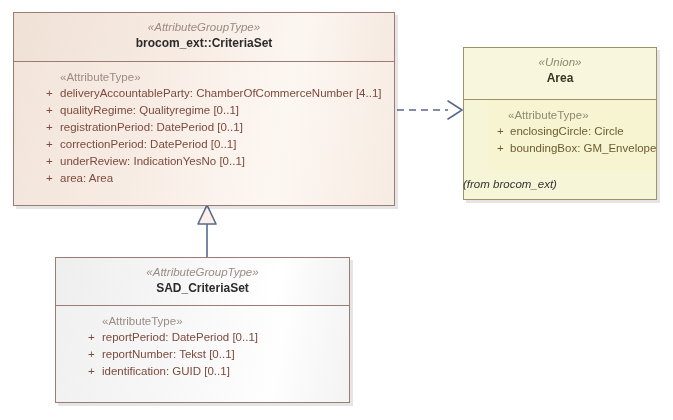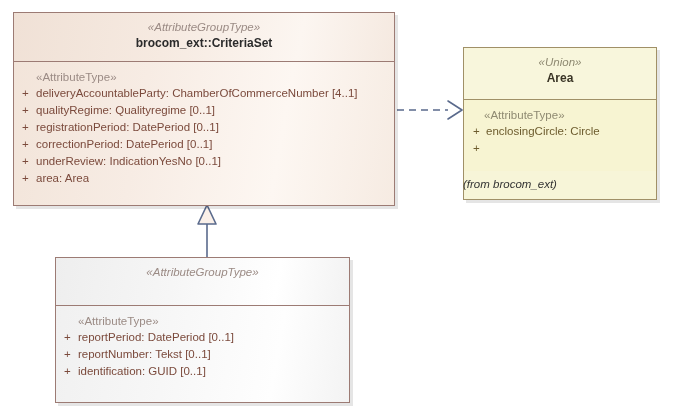--- a/index.html
+++ b/index.html
@@ -31,20 +31,21 @@
   }
   .uml-header {
     box-sizing: border-box;
     text-align: center;
     border-bottom: 1px solid #9c7b74;
     padding-top: 7px;
   }
   .uml-body {
     box-sizing: border-box;
     padding: 7px 0 4px 0;
+    margin-left: 24px;
   }
   .stereotype {
     color: #9b8b85;
     font-size: 11.5px;
     line-height: 15px;
     white-space: nowrap;
     font-style: italic;
   }
   .classname {
     color: #2b2b2b;
@@ -208,20 +209,21 @@
       <div class="attr-row">
         <span class="attr-vis">+</span>
         <span class="attr-text">area: Area</span>
       </div>
     </div>
   </div>
 
   <div class="uml-class" id="class-sad-criteriaset">
     <div class="uml-header">
       <div class="stereotype">«AttributeGroupType»</div>
+      <div class="classname">SAD_CriteriaSet</div>
     </div>
     <div class="uml-body">
       <div class="body-stereotype">«AttributeType»</div>
 
       <div class="attr-row">
         <span class="attr-vis">+</span>
         <span class="attr-text">reportPeriod: DatePeriod [0..1]</span>
       </div>
       <div class="attr-row">
         <span class="attr-vis">+</span>
@@ -241,19 +243,20 @@
     </div>
     <div class="uml-body">
       <div class="body-stereotype">«AttributeType»</div>
 
       <div class="attr-row">
         <span class="attr-vis">+</span>
         <span class="attr-text">enclosingCircle: Circle</span>
       </div>
       <div class="attr-row">
         <span class="attr-vis">+</span>
+        <span class="attr-text">boundingBox: GM_Envelope</span>
       </div>
     </div>
   </div>
 
   <div class="from-note">(from brocom_ext)</div>
 
 </div>
 
 </body></html>

